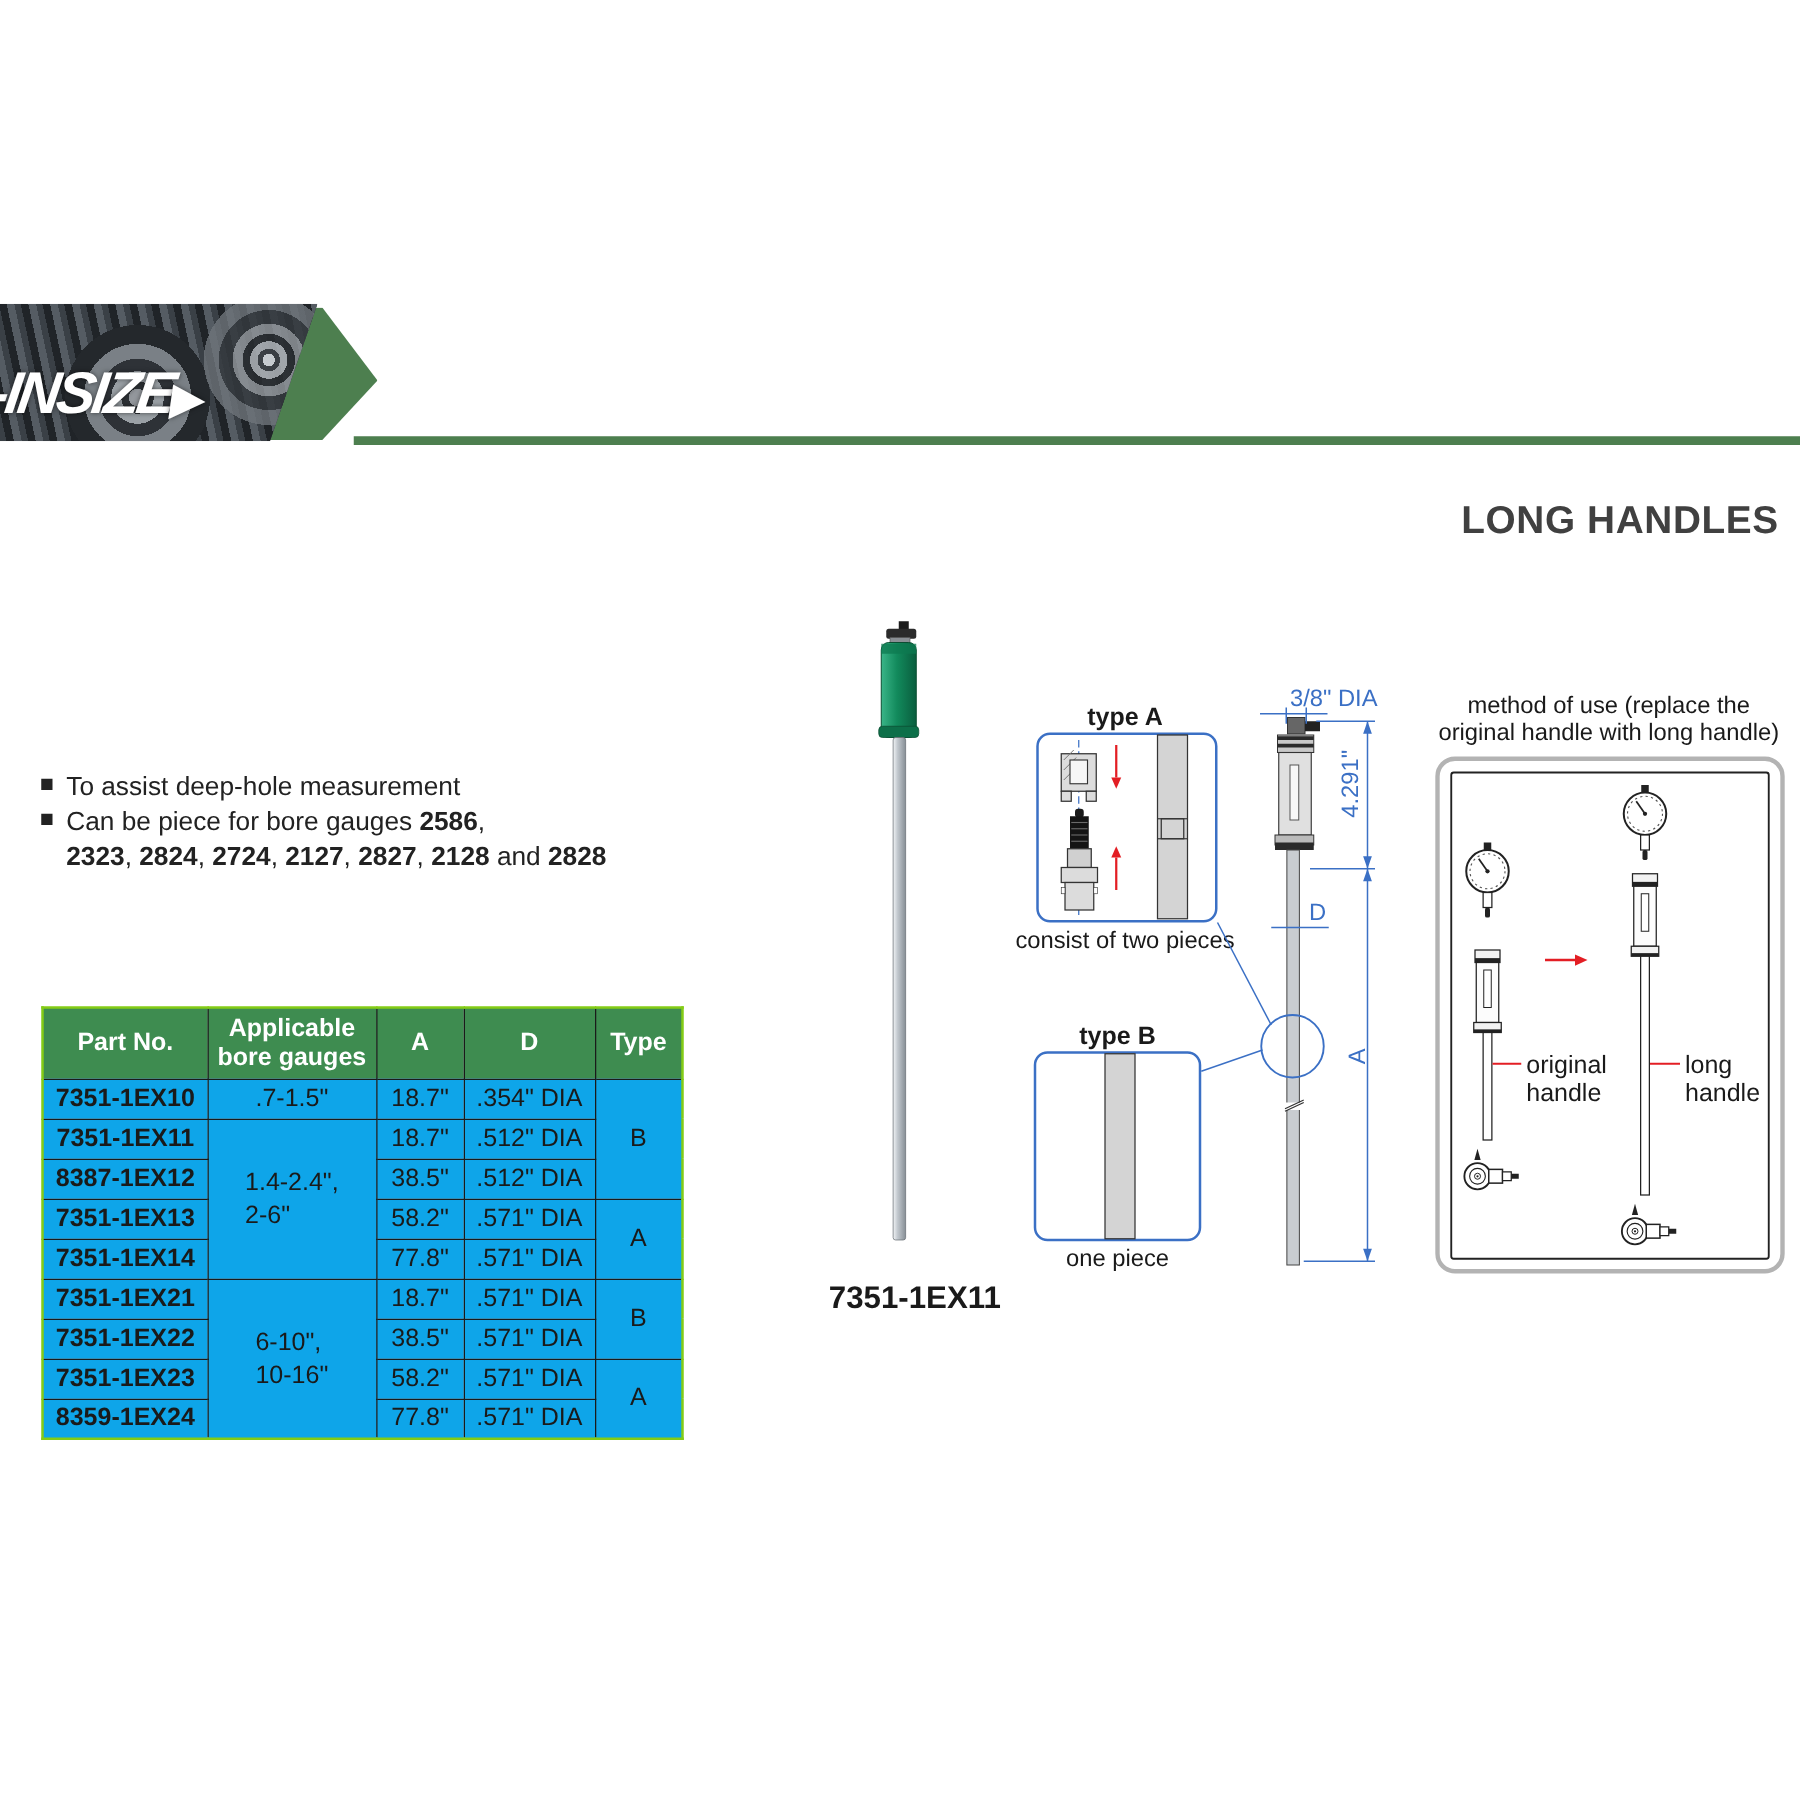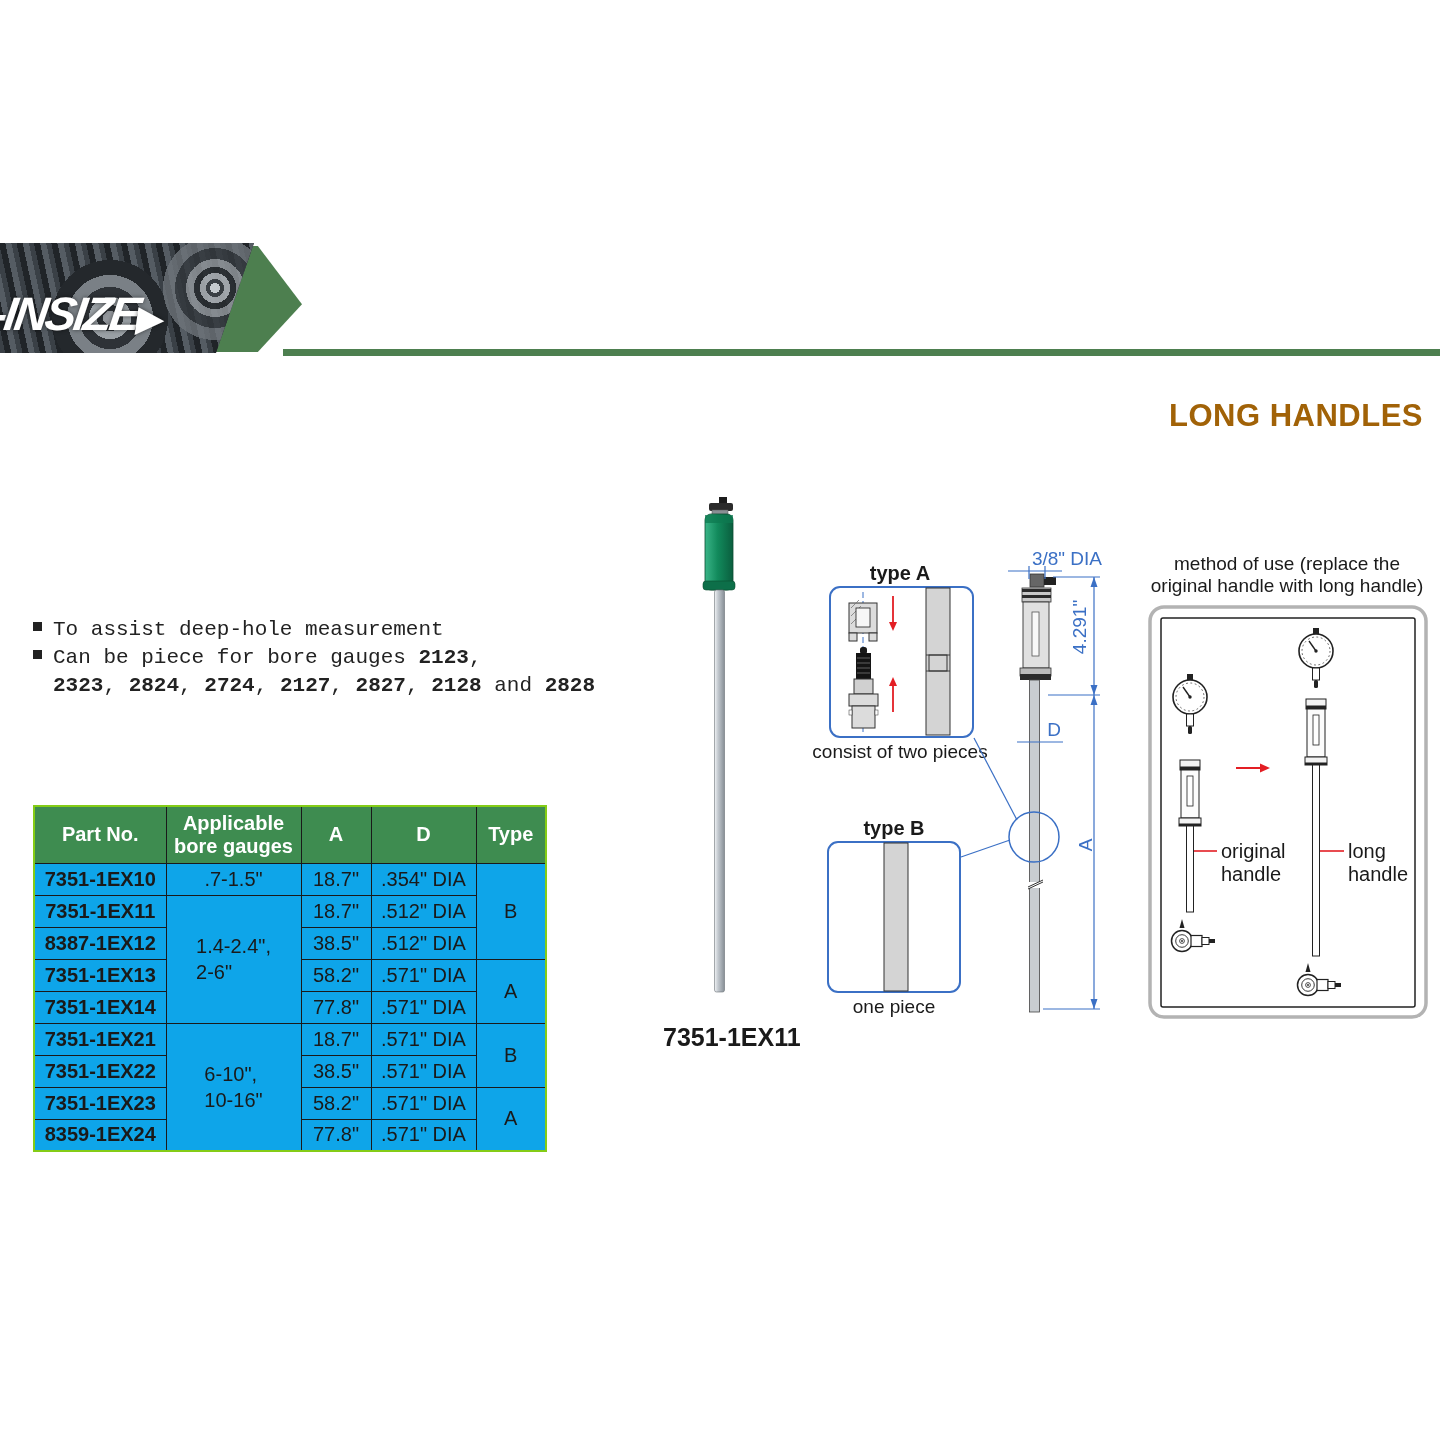--- a/index.html
+++ b/index.html
@@ -17,25 +17,25 @@
       radial-gradient(circle at 215px 45px, rgba(205,210,214,.95) 0 5px, rgba(58,63,68,.95) 5px 9px, rgba(168,173,178,.9) 9px 15px, rgba(40,44,48,.9) 15px 21px, rgba(142,147,152,.85) 21px 29px, rgba(52,57,62,.85) 29px 40px, rgba(110,116,122,.8) 40px 52px, transparent 52px),
       radial-gradient(circle at 110px 75px, #94989d 0 7px, #2d3135 7px 13px, #9aa0a5 13px 21px, #2e3237 21px 31px, #7a8086 31px 43px, #24282c 43px 58px, transparent 58px),
       repeating-linear-gradient(78deg, #3a4046 0 5px, #202428 5px 11px, #555c63 11px 17px),
       linear-gradient(#2e3338, #23272b); }
   .logo { left: -8px; top: 286px; color: #fff; font-weight: bold; font-style: italic;
     font-size: 47px; letter-spacing: -3px; transform: skewX(-8deg);
     text-shadow: 0 0 4px rgba(0,0,0,.55); white-space: nowrap; }
   .logo .arrow-glyph { font-style: normal; font-size: 34px; letter-spacing: 0; }
 
   
-  .page-title { right: 17px; top: 398px; font-size: 31px; font-weight: bold; color: #a16207; letter-spacing: .5px; }
+  .page-title { right: 17px; top: 398px; font-size: 31px; font-weight: bold; color: #404040; letter-spacing: .5px; }
 
   
   .bullets { left: 33px; top: 616px; font-size: 21px; color: #222; line-height: 28px; }
-  .bullet-row { display: flex; align-items: baseline; font-family: Liberation Mono, monospace; }
+  .bullet-row { display: flex; align-items: baseline; }
   .sq { width: 9px; height: 9px; background: #222; display: inline-block; margin-right: 11px;
     flex: 0 0 auto; position: relative; top: -4px; }
   .cont { padding-left: 20px; text-align: center; }
 
   
   table.spec { position: absolute; left: 33px; top: 805px; border-collapse: collapse;
     border: 2px solid #84cc16; font-size: 20px; color: #1a1a1a; table-layout: fixed; }
   table.spec th, table.spec td { border: 1px solid #1a1a1a; text-align: center; vertical-align: middle; }
   table.spec th { background: #3E8C50; color: #fff; font-weight: bold; height: 57px; line-height: 1.15; padding: 2px; }
   table.spec td { background: #0ea5e9; height: 32px; padding: 0 2px; }
@@ -59,21 +59,21 @@
 
 <div class="abs page-title">LONG HANDLES</div>
 
 <div class="abs bullets">
   <div class="bullet-row">
     <span class="sq"></span>
     <span>To assist deep-hole measurement</span>
   </div>
   <div class="bullet-row">
     <span class="sq"></span>
-    <span><span>Can be piece for bore gauges </span><b>2123</b><span>,</span></span>
+    <span><span>Can be piece for bore gauges </span><b>2586</b><span>,</span></span>
   </div>
   <div class="bullet-row cont">
     <span><b>2323</b><span>, </span><b>2824</b><span>, </span><b>2724</b><span>, </span><b>2127</b><span>, </span><b>2827</b><span>, </span><b>2128</b><span> and </span><b>2828</b></span>
   </div>
 </div>
 
 <table class="spec">
   <colgroup>
       <col style="width:132px">
       <col style="width:135px">

